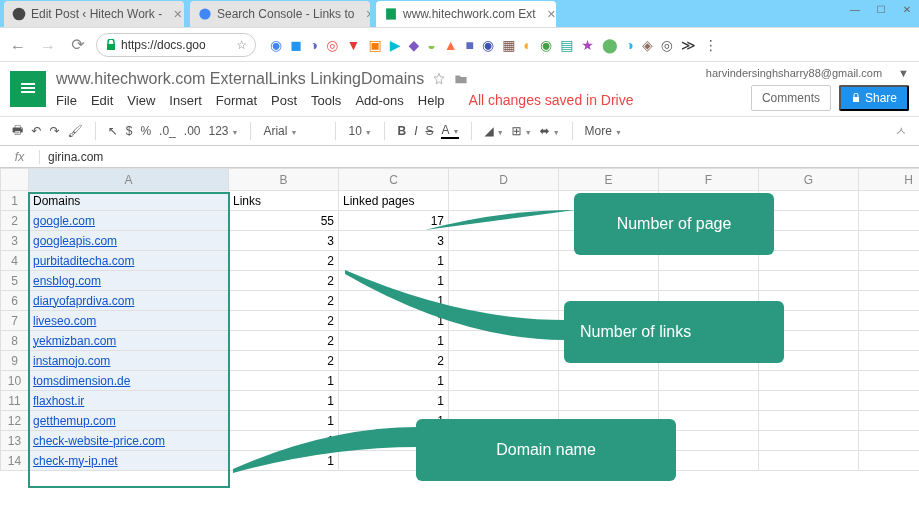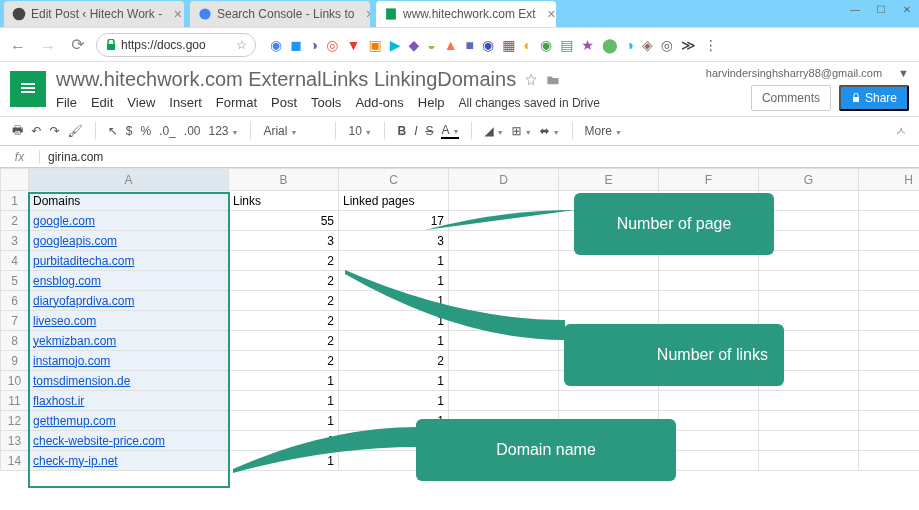--- a/index.html
+++ b/index.html
@@ -14,24 +14,24 @@
 .addressbar{height:34px;display:flex;align-items:center;padding:0 6px;gap:6px;border-bottom:1px solid #e0e0e0}
 .nav-btn{width:24px;height:24px;display:flex;align-items:center;justify-content:center;color:#888;border-radius:50%}
 .url-box{flex:0 0 160px;height:24px;border:1px solid #ccc;border-radius:12px;display:flex;align-items:center;padding:0 8px;font-size:12px;color:#333;gap:4px;overflow:hidden}
 .url-box svg{width:12px;height:12px;fill:#00a651}
 .ext-icons{display:flex;gap:8px;align-items:center;margin-left:8px}
 .ext-icons span{font-size:14px}
 .header{height:54px;display:flex;align-items:center;padding:6px 10px;gap:10px}
 .app-icon{width:36px;height:36px;background:#0f9d58;display:flex;align-items:center;justify-content:center}
 .app-icon svg{fill:white;width:20px;height:20px}
 .doc-area{flex:1}
-.doc-title{color:#666;font-size:20px;display:flex;align-items:center;gap:8px}
+.doc-title{color:#666;font-size:16px;display:flex;align-items:center;gap:8px}
 .doc-title svg{width:14px;height:14px;fill:#999}
 .menus{display:flex;gap:14px;font-size:13px;color:#333;margin-top:4px;align-items:center}
-.menu-status{color:#404040;font-size:12px;}
+.menu-status{color:#ef4444;font-size:14px;margin-left:10px}
 .header-right{display:flex;flex-direction:column;align-items:flex-end;gap:6px}
 .account{font-size:11px;color:#666;display:flex;align-items:center;gap:16px}
 .header-btns{display:flex;gap:8px}
 .comments-btn{background:#fff;border:1px solid #ccc;color:#666;padding:4px 10px;font-size:12px;border-radius:2px}
 .share-btn{background:#2091eb;color:#fff;padding:4px 10px;font-size:12px;border-radius:2px;display:flex;align-items:center;gap:4px}
 .toolbar{height:30px;border-top:1px solid #e0e0e0;border-bottom:1px solid #ccc;display:flex;align-items:center;padding:0 12px;gap:8px;font-size:12px;color:#555}
 .tb-sep{width:1px;height:18px;background:#ddd;margin:0 4px}
 .tb-dd::after{content:"▼";font-size:7px;color:#888;margin-left:3px}
 .formula-bar{height:22px;border-bottom:1px solid #ccc;display:flex;align-items:center;font-size:12px}
 .fx{width:40px;text-align:center;color:#888;font-style:italic;border-right:1px solid #ddd}
@@ -387,21 +387,21 @@
 
 <div class="highlight-box" style="left:28px;top:192px;width:202px;height:296px"></div>
 
 <div class="annotation" style="left:574px;top:193px;width:200px;text-align:center">Number of page</div>
 <svg style="position:absolute;left:420px;top:200px;z-index:9" width="160" height="40">
     <path d="M155 10 Q80 10 5 30" fill="#2a9980"></path>
     <path d="M155 30 Q80 30 5 30" fill="#2a9980"></path>
     <polygon points="155,5 155,35 160,20" fill="#2a9980"></polygon>
   </svg>
 
-<div class="annotation" style="left:564px;top:324px;width:220px;text-align:right">Number of links</div>
+<div class="annotation" style="left:564px;top:301px;width:220px;text-align:left">Number of links</div>
 <svg style="position:absolute;left:340px;top:262px;z-index:9" width="230" height="80">
     <path d="M225 58 Q120 58 5 8 L5 12 Q120 78 225 78 Z" fill="#2a9980"></path>
   </svg>
 
 <div class="annotation" style="left:416px;top:419px;width:260px;text-align:center">Domain name</div>
 <svg style="position:absolute;left:228px;top:419px;z-index:9" width="195" height="60">
     <path d="M190 8 Q100 8 5 50 L5 54 Q100 28 190 28 Z" fill="#2a9980"></path>
   </svg>
 
 </body></html>

